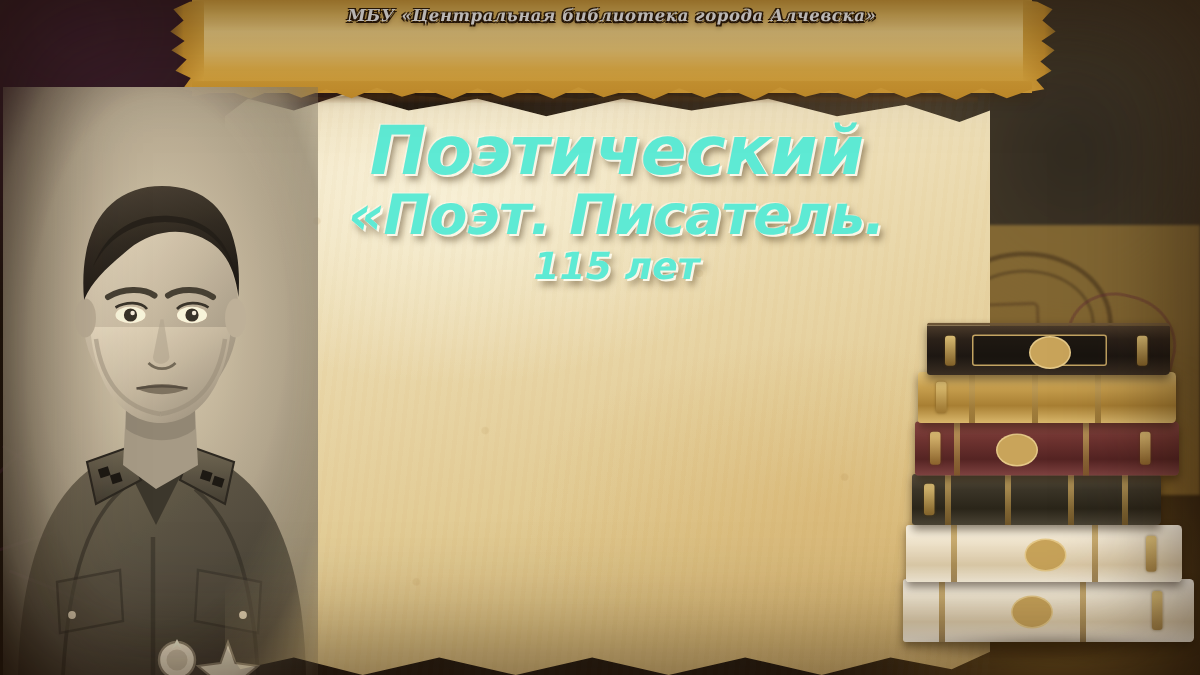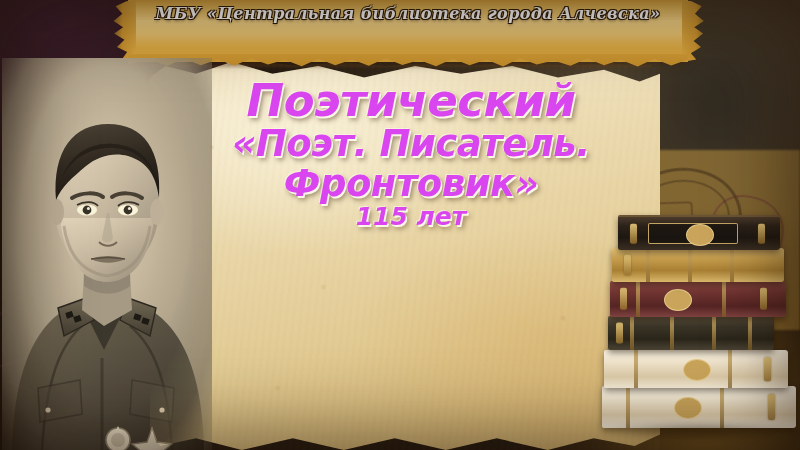--- a/index.html
+++ b/index.html
@@ -201,41 +201,41 @@
 
   
   .banner-text {
     position: absolute;
     left: 128px; top: 4px;
     width: 560px;
     text-align: center;
     font-family: "DejaVu Serif", serif;
     font-style: italic;
     font-weight: bold;
-    font-size: 16px;
+    font-size: 11px;
     line-height: 1.28;
     color: #ffffff;
     letter-spacing: 0.4px;
     text-shadow:
       1px 1px 0 #2a1a08, -1px 1px 0 #2a1a08,
       1px -1px 0 #2a1a08, -1px -1px 0 #2a1a08,
       0 2px 3px rgba(40,22,4,0.55);
     white-space: nowrap;
   }
   .banner-text div { white-space: nowrap; }
 
   .headline {
     position: absolute;
     left: 172px; top: 78px;
     width: 478px;
     text-align: center;
     font-family: "DejaVu Sans", sans-serif;
     font-style: italic;
     font-weight: bold;
-    color: #d946ef;
+    color: #5eead4;
     text-shadow:
       1.5px 1.5px 0 rgba(255,253,240,0.92),
       -1px -1px 0 rgba(255,253,240,0.55),
       3px 4px 5px rgba(70,50,22,0.50);
   }
   .l-big   { font-size: 45px; line-height: 1.03; letter-spacing: -0.5px; }
   .l-mid   { font-size: 37px; line-height: 1.06; letter-spacing: -0.5px; }
   .l-years { font-size: 25px; line-height: 1.08; }
   .l-small { font-size: 33px; line-height: 1.06; letter-spacing: -0.3px; }
 
@@ -457,21 +457,20 @@
       </g>
       <g>
         <path d="M150 370 l5 14 15 2 -11 9 4 15 -13 -9 -13 9 4 -15 -11 -9 15 -2 Z" fill="#e9e3d4" stroke="#8d8574" stroke-width="1.4"></path>
       </g>
     </svg>
   </div>
 
   <div class="headline">
     <div class="l-big">Поэтический</div>
     <div class="l-mid">«Поэт. Писатель.</div>
-    <div class="l-mid">Фронтовик»</div>
     <div class="l-years">115 лет</div>
   </div>
 
   <div class="books">
     <div class="book book6">
       <div class="band" style="left:24px;"></div>
       <div class="band" style="left:118px;"></div>
       <div class="medallion" style="left:44%;"></div>
       <div class="spine-orn" style="left:166px;"></div>
     </div>

